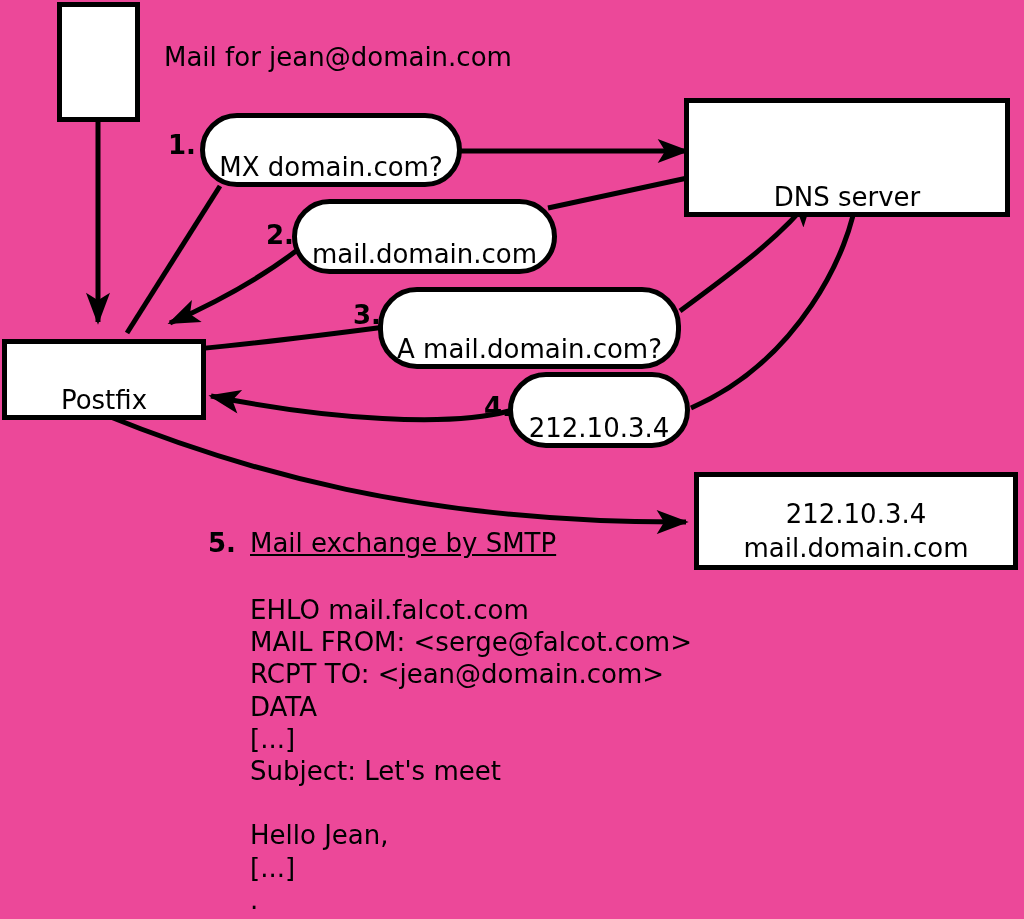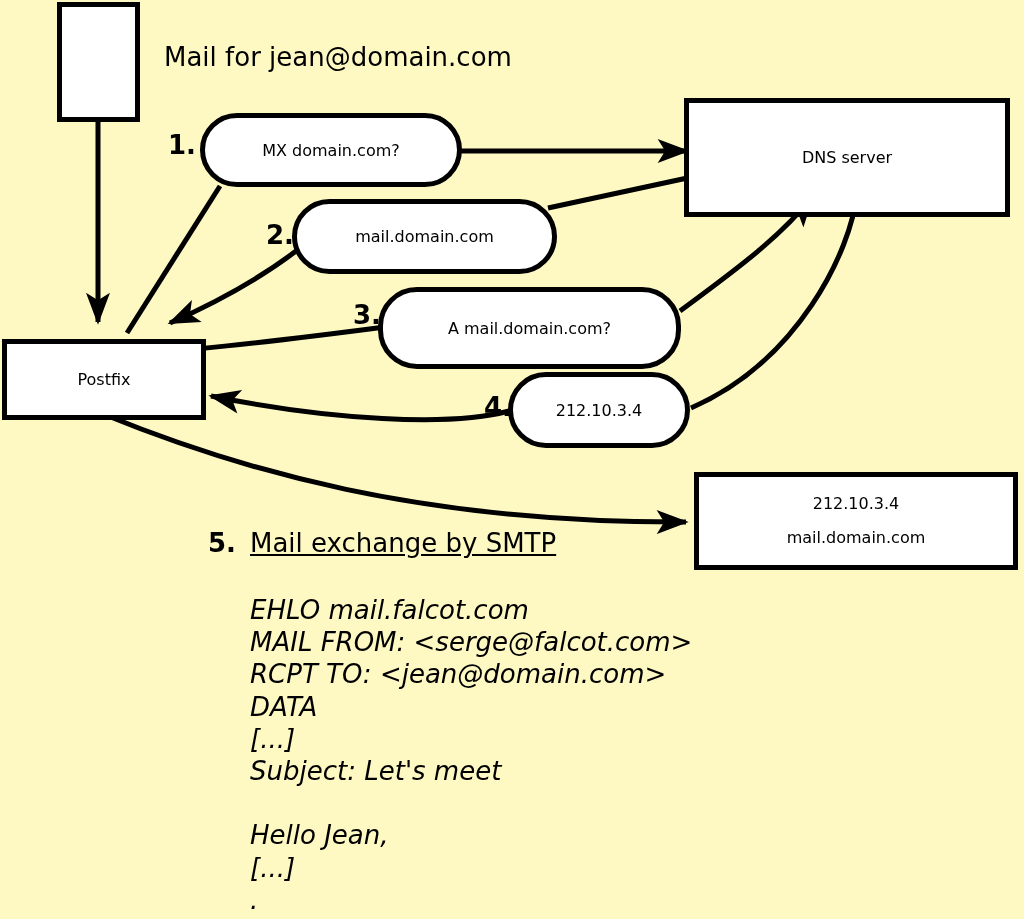--- a/index.html
+++ b/index.html
@@ -1,39 +1,39 @@
 <!DOCTYPE html>
 <html><head>
 <meta charset="utf-8">
 <style>
   html, body { margin: 0; padding: 0; background: #fff; }
   .stage {
     position: relative;
     width: 1024px;
     height: 919px;
-    background: #fef9c3;
+    background: #ec4899;
     overflow: hidden;
     font-family: "DejaVu Sans", "Liberation Sans", sans-serif;
     color: #000;
   }
   svg.connectors {
     position: absolute;
     left: 0; top: 0;
     z-index: 1;
   }
   .node {
     position: absolute;
     box-sizing: border-box;
     border: 5px solid #000;
     background: #fff;
     display: flex;
-    align-items: center;
+    align-items: flex-end;
     justify-content: center;
     z-index: 2;
-    font-size: 16px;
+    font-size: 26px;
     white-space: nowrap;
   }
   .pill { border-radius: 39px; }
   .lbl {
     position: absolute;
     z-index: 3;
     font-size: 26px;
     line-height: 1.2;
     white-space: nowrap;
   }
@@ -51,21 +51,20 @@
   #num-1 { left: 168px; top: 130px; }
   #num-2 { left: 266px; top: 220px; }
   #num-3 { left: 353px; top: 300px; }
   #num-4 { left: 484px; top: 392px; }
   #num-5 { left: 208px; top: 528px; }
   #step5-label { left: 250px; top: 528px; text-decoration: underline; }
   #smtp-transcript {
     left: 250px; top: 594px;
     line-height: 32.2px;
     white-space: pre-line;
-    font-style: italic;
   }
 </style>
 </head>
 <body>
 
 <div class="stage">
 
   <svg class="connectors" width="1024" height="919" viewBox="0 0 1024 919">
     <defs>
       <marker id="arrow" viewBox="0 0 12 9" refX="11" refY="4.5" markerWidth="34" markerHeight="24" markerUnits="userSpaceOnUse" orient="auto">

